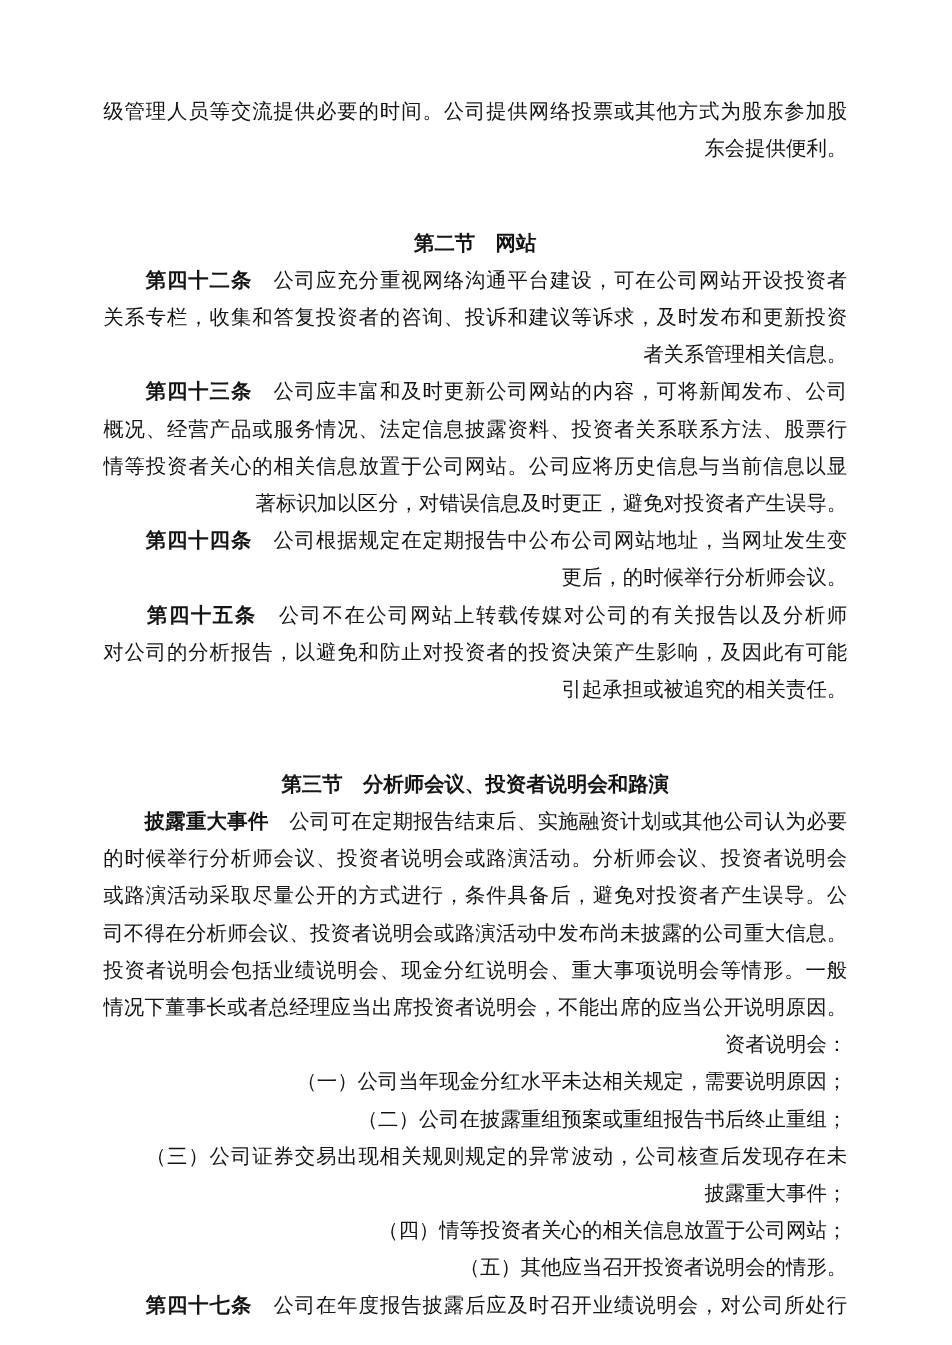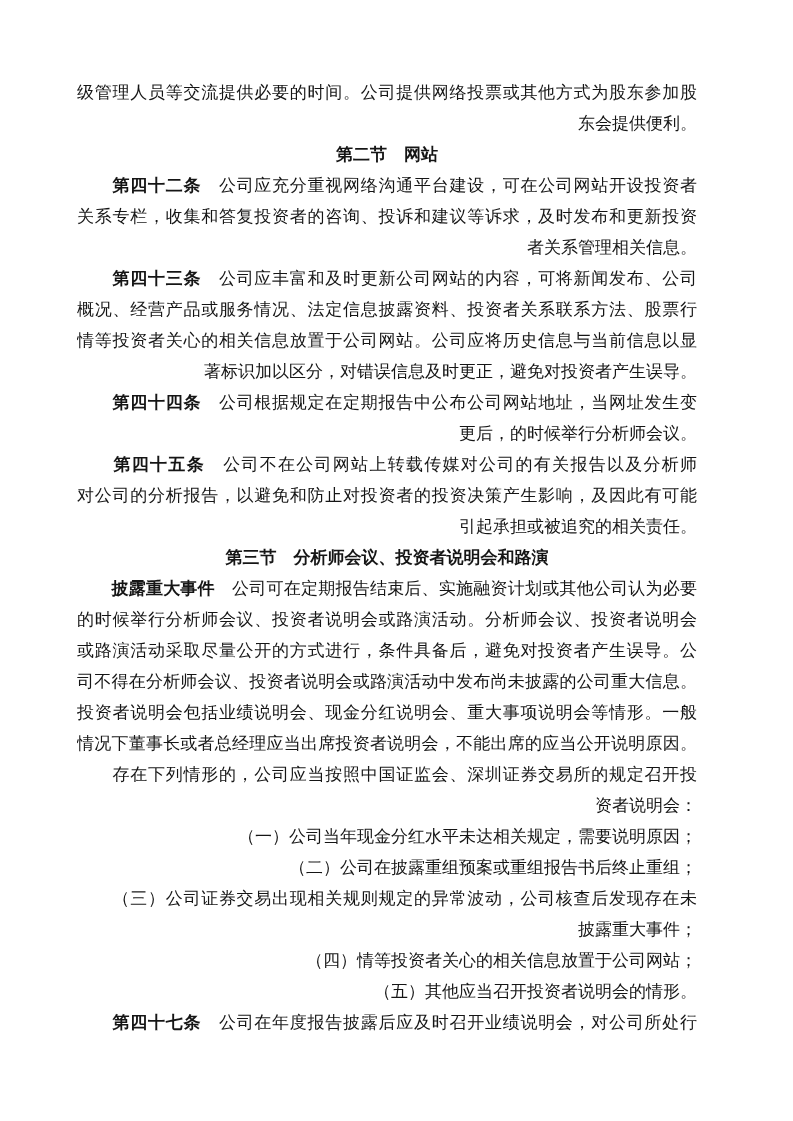--- a/index.html
+++ b/index.html
@@ -11,36 +11,36 @@
   }
   .page {
     position: relative;
     width: 793px;
     height: 1121px;
     background: #ffffff;
     overflow: hidden;
   }
   .doc {
     position: absolute;
-    left: 77px;
+    left: 86px;
     top: 77px;
     width: 620px;
     color: #151515;
   }
   .ln {
     font-size: 17px;
     line-height: 31px;
     height: 31px;
     overflow: hidden;
     text-align: right;
     white-space: pre-wrap;
   }
   .j { text-align: justify; text-justify: inter-character; }
   .j::after { content: ""; display: inline-block; width: 100%; height: 0; }
-  .hd { text-align: center; font-weight: bold; }
+  .hd { text-align: center; font-weight: bold; margin-top: 48px; }
   .ln b { font-weight: bold; }
 </style>
 </head>
 <body>
 
 <div class="page">
   <div class="doc">
 
     <div class="ln j"><span>级管理人员等交流提供必要的时间。公司提供网络投票或其他方式为股东参加股</span></div>
     <div class="ln"><span>东会提供便利。</span></div>
@@ -64,21 +64,20 @@
     <div class="ln"><span>引起承担或被追究的相关责任。</span></div>
 
     <div class="ln hd"><span>第三节　分析师会议、投资者说明会和路演</span></div>
 
     <div class="ln j"><b>　　披露重大事件</b><span>　公司可在定期报告结束后、实施融资计划或其他公司认为必要</span></div>
     <div class="ln j"><span>的时候举行分析师会议、投资者说明会或路演活动。分析师会议、投资者说明会</span></div>
     <div class="ln j"><span>或路演活动采取尽量公开的方式进行，条件具备后，避免对投资者产生误导。公</span></div>
     <div class="ln j"><span>司不得在分析师会议、投资者说明会或路演活动中发布尚未披露的公司重大信息。</span></div>
     <div class="ln j"><span>投资者说明会包括业绩说明会、现金分红说明会、重大事项说明会等情形。一般</span></div>
     <div class="ln j"><span>情况下董事长或者总经理应当出席投资者说明会，不能出席的应当公开说明原因。</span></div>
-    <div class="ln j"><span>　　存在下列情形的，公司应当按照中国证监会、深圳证券交易所的规定召开投</span></div>
     <div class="ln"><span>资者说明会：</span></div>
 
     <div class="ln"><span>　　（一）公司当年现金分红水平未达相关规定，需要说明原因；</span></div>
     <div class="ln"><span>　　（二）公司在披露重组预案或重组报告书后终止重组；</span></div>
     <div class="ln j"><span>　　（三）公司证券交易出现相关规则规定的异常波动，公司核查后发现存在未</span></div>
     <div class="ln"><span>披露重大事件；</span></div>
     <div class="ln"><span>　　（四）情等投资者关心的相关信息放置于公司网站；</span></div>
     <div class="ln"><span>　　（五）其他应当召开投资者说明会的情形。</span></div>
 
     <div class="ln j"><b>　　第四十七条</b><span>　公司在年度报告披露后应及时召开业绩说明会，对公司所处行</span></div>

